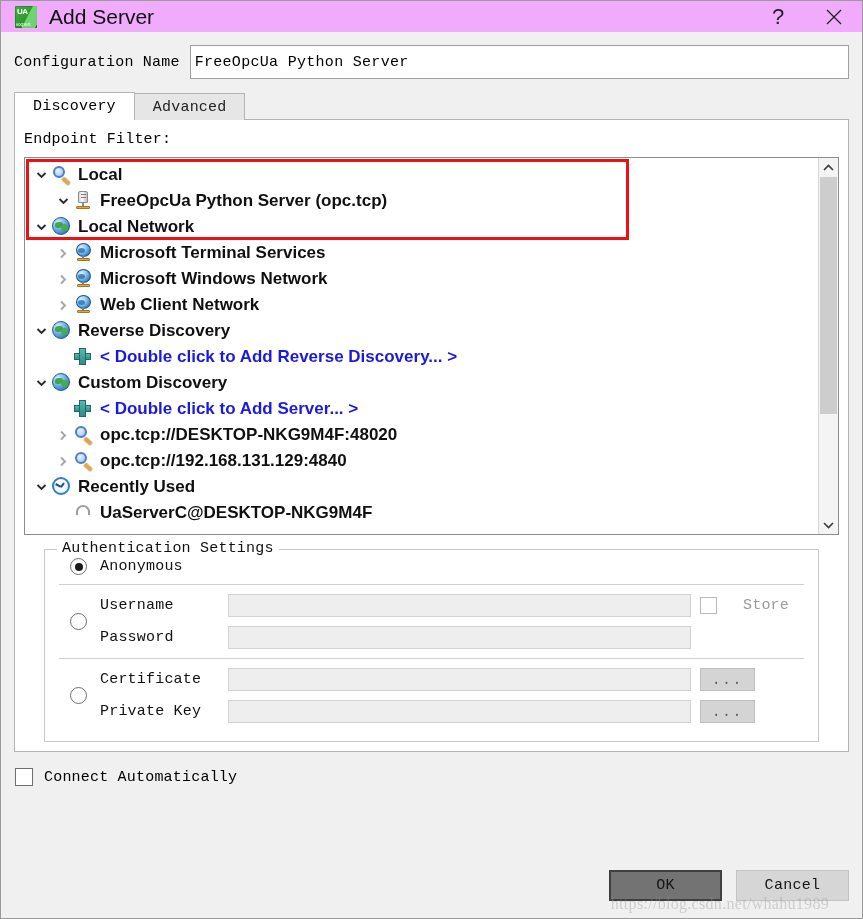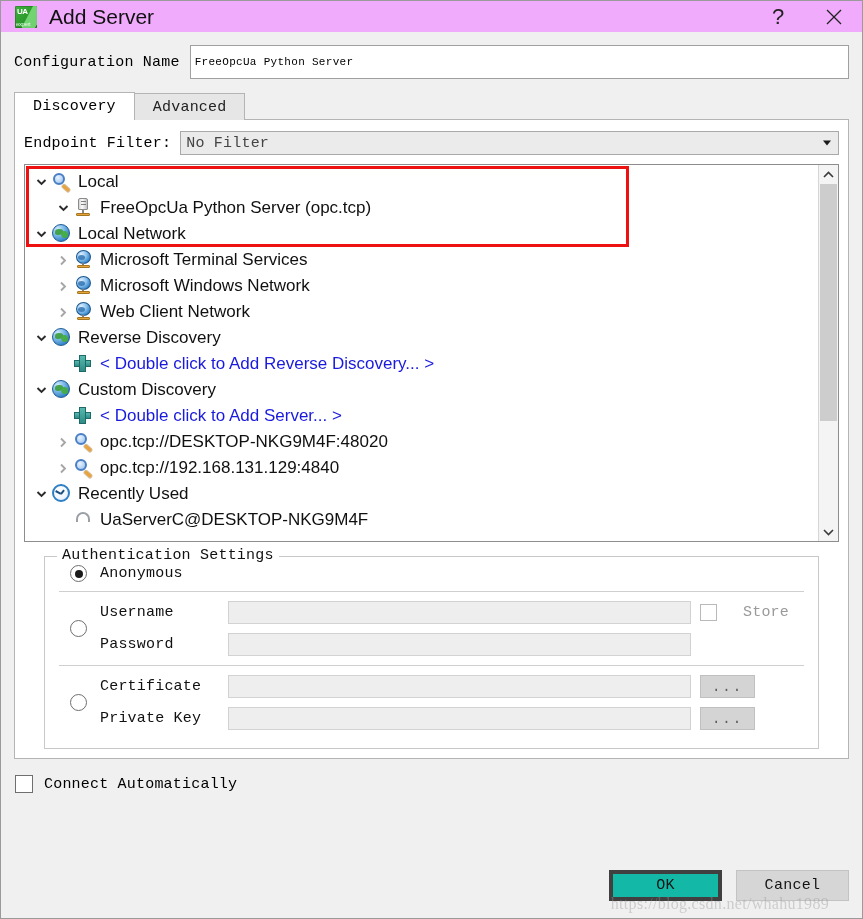--- a/index.html
+++ b/index.html
@@ -122,21 +122,21 @@
     letter-spacing: 0.2px;
   }
   #config-input {
     flex: 1 1 auto;
     margin-left: 10px;
     height: 25px;
     box-sizing: border-box;
     border: 1px solid #a0a0a0;
     background: #ffffff;
     font-family: "Liberation Mono", monospace;
-    font-size: 11px;
+    font-size: 15px;
     color: #000;
     padding: 16px 4px;
     outline: none;
     letter-spacing: 0.3px;
   }
 
   
   #tabbar {
     display: flex;
     align-items: flex-end;
@@ -254,21 +254,21 @@
   }
   .twist.collapsed { color: #a6a6a6; }
   .twist.none { color: transparent; }
   .twist svg { display: block; }
   .ticon {
     width: 22px; height: 20px;
     flex: 0 0 auto;
     margin-right: 5px;
     position: relative;
   }
-  .tlabel { padding-bottom: 1px; }
+  .tlabel { padding-bottom: 1px; font-weight: bold; }
   .tlabel.link { color: #1a1adf; }
 
   
   .ic-search .lens {
     position: absolute;
     left: 2px; top: 1px;
     width: 12px; height: 12px;
     border: 2px solid #4a7fc4;
     border-radius: 50%;
     background: radial-gradient(circle at 35% 32%, #eaf3ff 0%, #bcd8f5 55%, #8ab6e8 100%);
@@ -635,22 +635,22 @@
     border: 1px solid #c3c3c3;
     display: flex;
     align-items: center;
     justify-content: center;
     font-family: "Liberation Mono", monospace;
     font-size: 15px;
     color: #141414;
     letter-spacing: 0.3px;
   }
   .dlg-btn.default {
-    border: 4px solid #404040;
-    background: #14b8a6;
+    border: 2px solid #404040;
+    background: #737373;
   }
   #watermark {
     position: absolute;
     right: 20px;
     bottom: -12px;
     font-family: Liberation Serif, serif;
     font-size: 16px;
     color: rgba(150,150,150,0.40);
     letter-spacing: 0.3px;
     white-space: nowrap;
@@ -689,24 +689,20 @@
 
     <div id="tabbar">
       <div class="tab active">Discovery</div>
       <div class="tab">Advanced</div>
     </div>
 
     <div id="tabpanel">
 
       <div id="filter-row">
         <div id="filter-label">Endpoint Filter:</div>
-        <div id="filter-combo">
-          <span class="val">No Filter</span>
-          <span class="arrow"></span>
-        </div>
       </div>
 
       <div id="tree-wrap">
         <div id="tree">
             <div class="trow" style="padding-left: 6px;">
               <span class="twist">
                 <svg width="11" height="8" viewBox="0 0 11 8">
                   <polyline points="1.5,2 5.5,6 9.5,2" fill="none" stroke="currentColor" stroke-width="1.9"></polyline>
                 </svg>
               </span>

